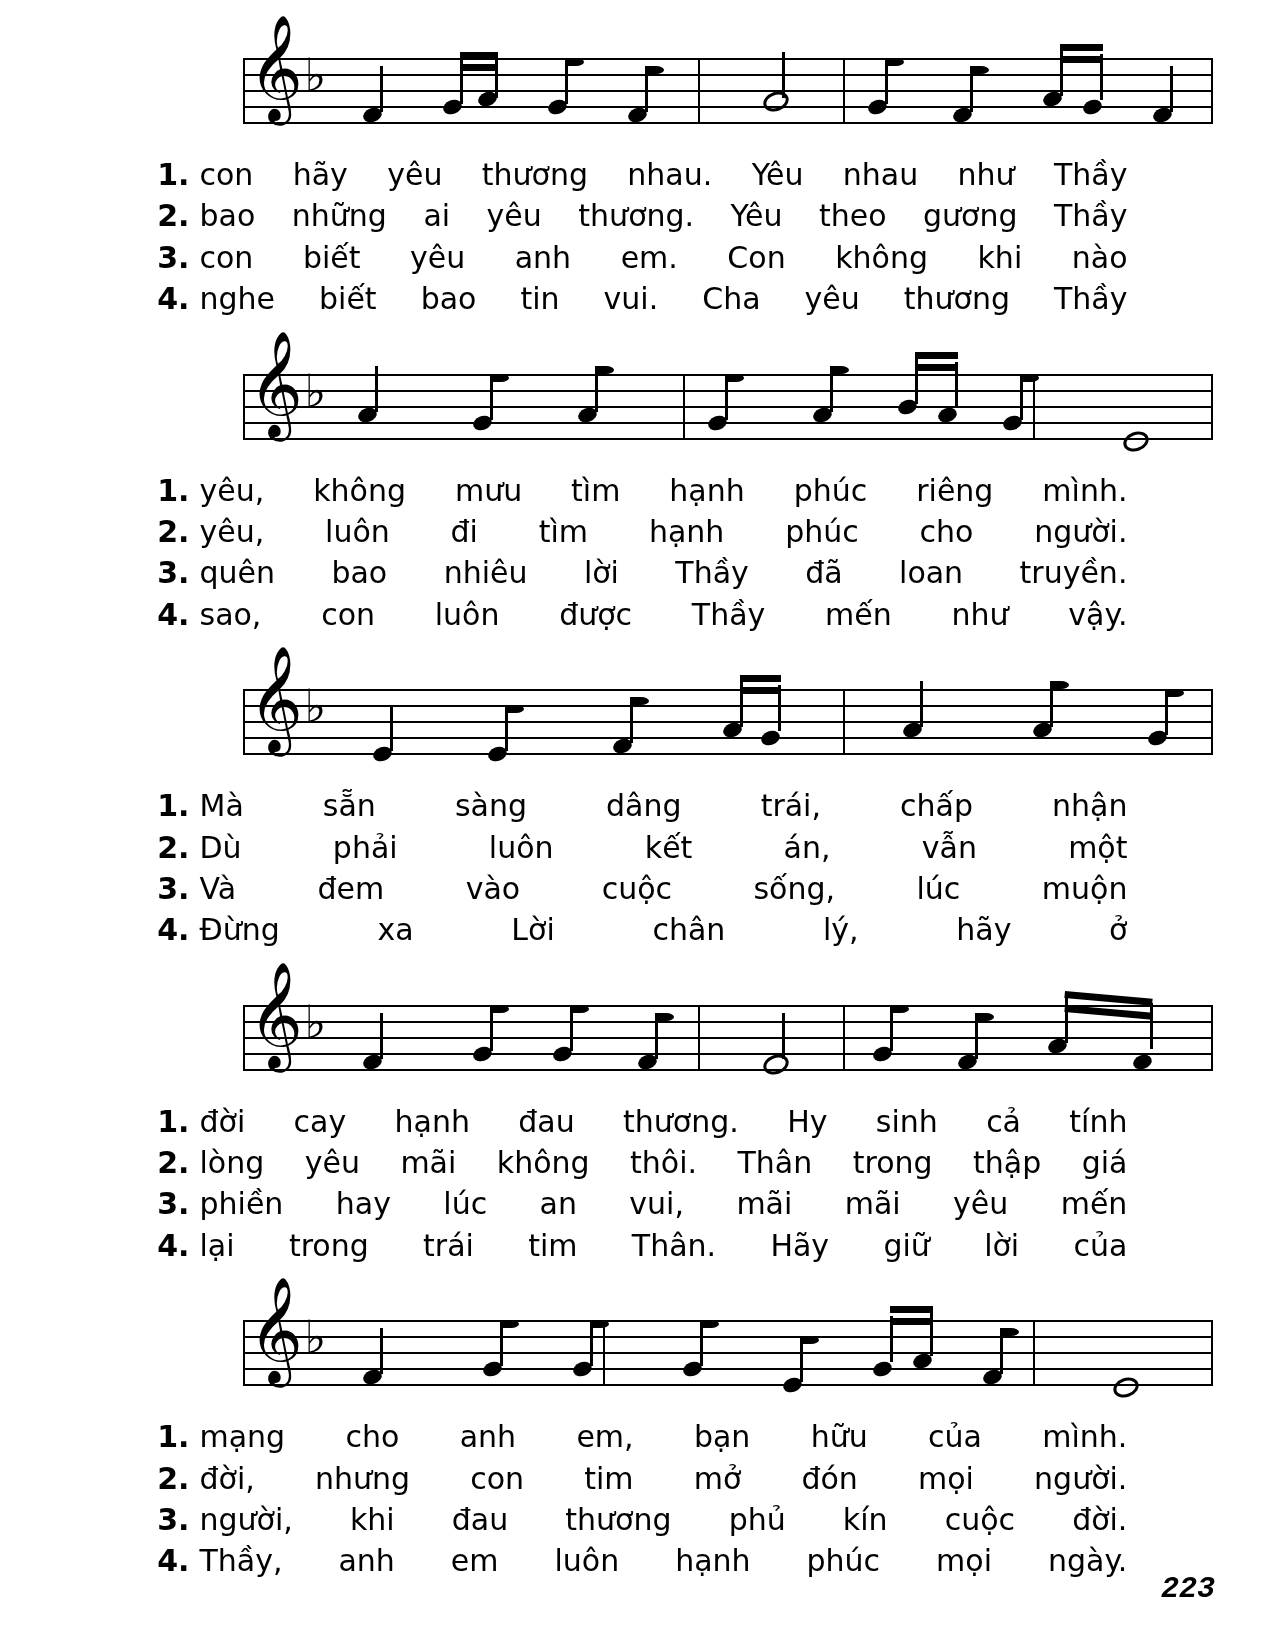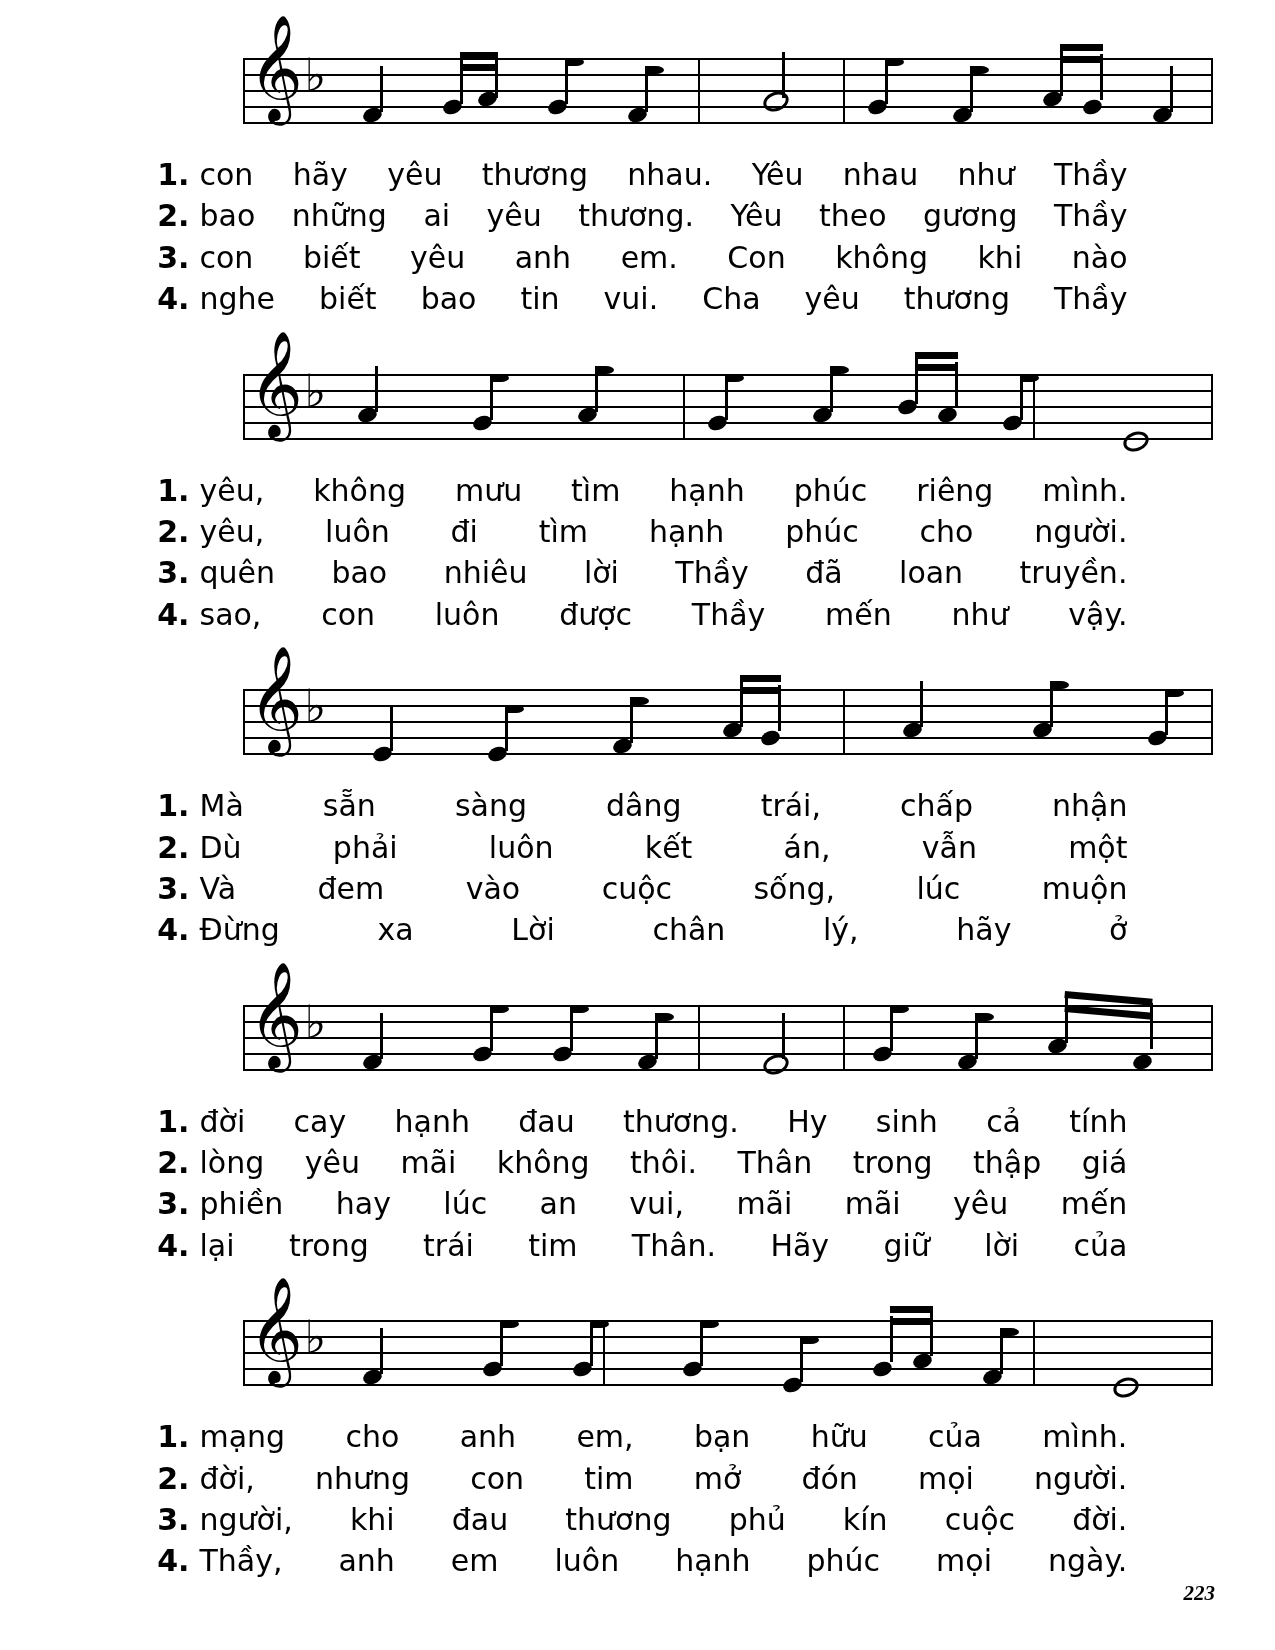--- a/index.html
+++ b/index.html
@@ -137,24 +137,24 @@
   .lyric-words span {
     display: inline-block;
   }
 
   .sys-gap { height: 26px; }
 
   .page-number {
     position: absolute;
     right: 60px;
     bottom: 44px;
-    font-size: 21px;
+    font-size: 30px;
     font-weight: bold;
     font-style: italic;
-    font-family: Liberation Serif, serif;
+    font-family: Liberation Mono, monospace;
   }
 </style>
 </head>
 <body>
 
 <div class="page">
 
   <div class="system" style="padding-top:30px;">
     <div class="staff">
       <div class="line l1"></div>

